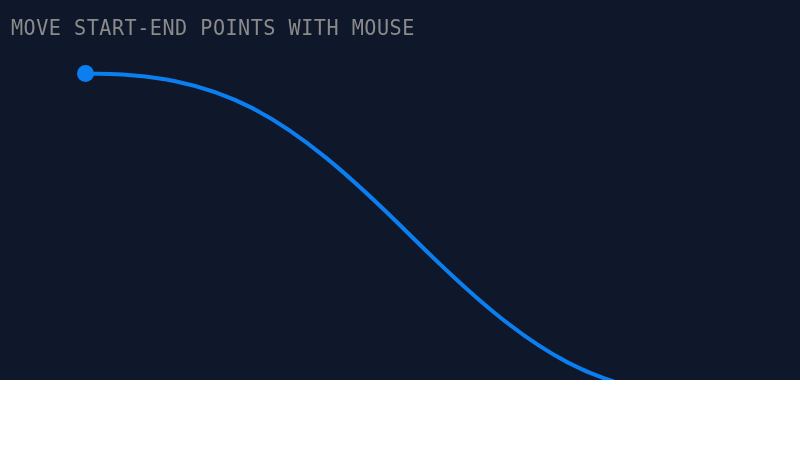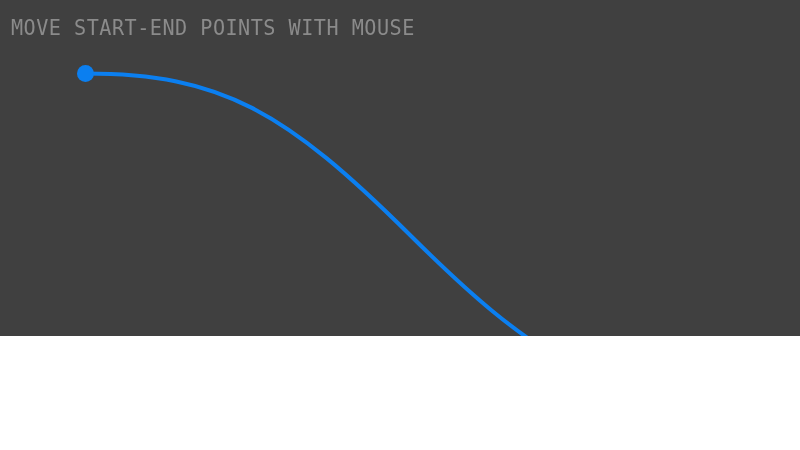--- a/index.html
+++ b/index.html
@@ -66,21 +66,21 @@
     stroke-linecap: round;
     stroke-linejoin: round;
   }
   .handle-dot {
     cursor: pointer;
   }
 </style>
 </head>
 <body>
 
-<div id="app-canvas" style="width: 800px; height: 336px; background: #404040;">
+<div id="app-canvas" style="width: 800px; height: 380px; background: #0f172a;">
 
   <div id="title-bar">
     <span id="title-text" style="color: rgb(139, 139, 139);">MOVE START-END POINTS WITH MOUSE</span>
   </div>
 
   <div id="curve-surface">
     <svg id="curve-svg" viewBox="0 0 800 450" xmlns="http://www.w3.org/2000/svg" style="width: 800px; height: 450px;">
 
       <path class="curve-stroke" id="bezier-curve" d="M 85.5 73.5 C 222 73.5 286 112 410 235 C 534 358 598 397.5 734.5 397.5" stroke="#0b7ff0" stroke-width="4"></path>
 

